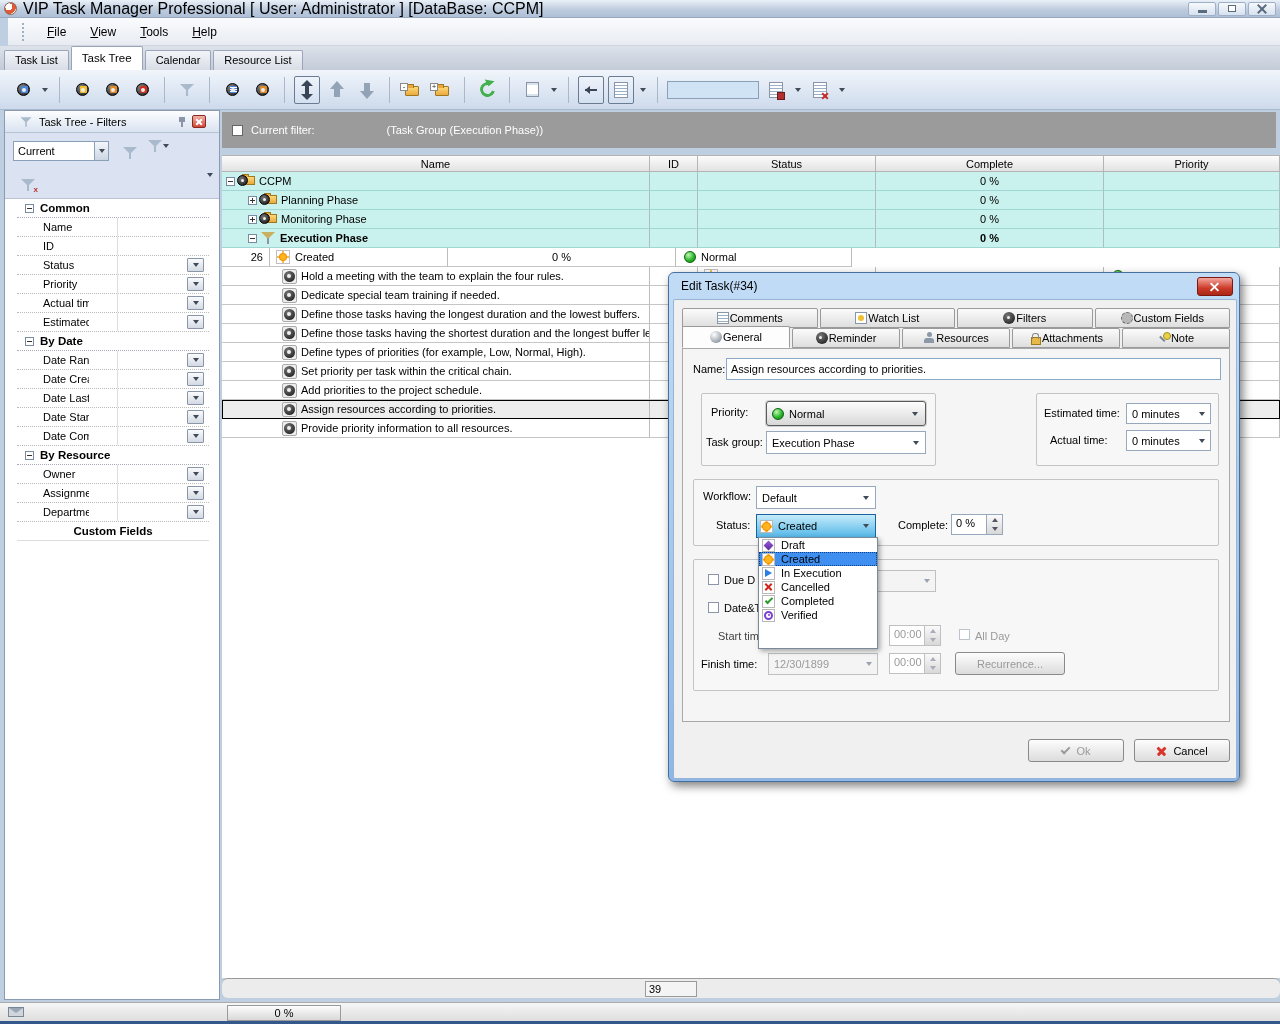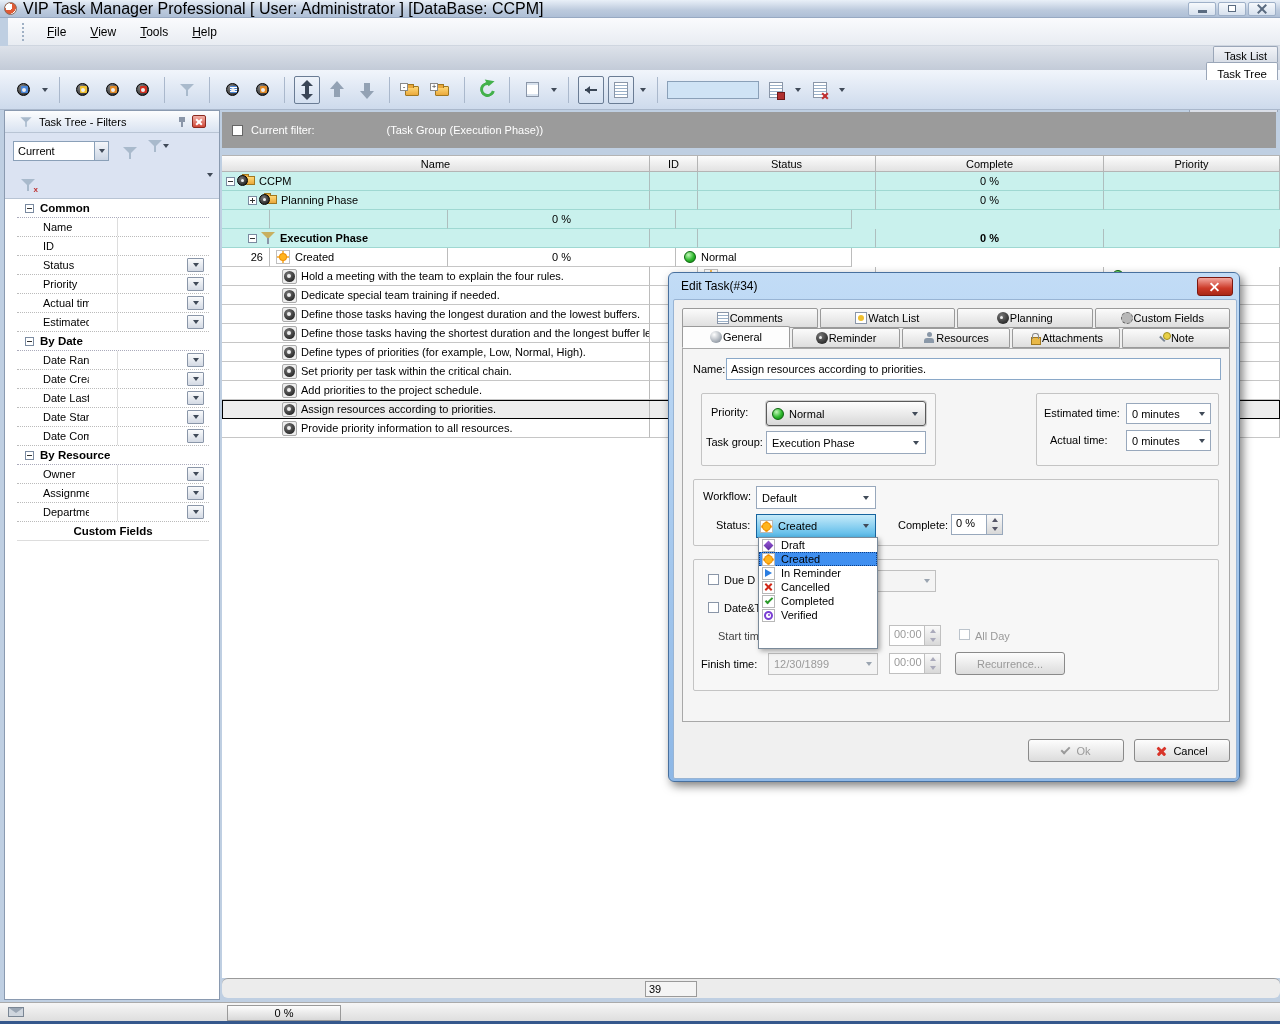--- a/index.html
+++ b/index.html
@@ -17,21 +17,21 @@
   .g-rest { width:8px; height:7px; border:1px solid #5a6b80; background:#fff;}
   .g-x { position:relative; width:10px; height:10px;}
   .g-x::before,.g-x::after { content:""; position:absolute; left:-1px; top:4px; width:12px; height:2px; background:#5a6b80;}
   .g-x::before{ transform:rotate(45deg);} .g-x::after{ transform:rotate(-45deg);}
 
   #menubar { left:8px; top:18px; width:1280px; height:28px; background:linear-gradient(#fafbfd,#e8ecf2); border-bottom:1px solid #cfd6e0; display:flex; align-items:center; padding-left:14px; gap:4px;}
   .grip { width:3px; height:18px; border-left:2px dotted #9fb0c4; margin-right:8px;}
   .menu-item { display:inline-block; padding:3px 10px; font-size:12px; }
   .menu-item::first-letter { text-decoration:underline; }
 
-  #tabbar { left:0; top:46px; width:1280px; height:24px; background:linear-gradient(#dde2ea,#c3cbd8); display:flex; align-items:flex-end; padding-left:4px;flex-direction:column; }
+  #tabbar { left:0; top:46px; width:1280px; height:24px; background:linear-gradient(#dde2ea,#c3cbd8); display:flex; align-items:flex-end; padding-left:4px; }
   .vtab { height:20px; padding:3px 10px 0; background:linear-gradient(#f2f4f8,#d8dde6); border:1px solid #9aa6b8; border-bottom:none; border-radius:2px 2px 0 0; margin-right:2px; font-size:11px; }
   .vtab.active { height:24px; background:#fff; font-size:11.5px; position:relative; z-index:2; padding-top:5px;}
 
   #toolbar { left:0; top:70px; width:1280px; height:40px; background:linear-gradient(#f1f5fb,#cddaec); border-bottom:1px solid #aab8cc; display:flex; align-items:center; padding-left:10px; gap:4px;}
   .tsep { width:1px; height:26px; background:#aab8cc; margin:0 5px;}
   .tbtn { width:26px; height:28px; display:flex; align-items:center; justify-content:center; position:relative;}
   .tbtn.boxed { border:1px solid #6a7c94; background:linear-gradient(#eef3fa,#d4e0f0); border-radius:2px;}
   .tcaret { width:10px; height:28px; display:flex; align-items:center; justify-content:center;}
   .caret { width:0; height:0; border-left:3px solid transparent; border-right:3px solid transparent; border-top:4px solid #404a58;}
   .tclock { width:13px; height:13px; border-radius:50%; background:radial-gradient(circle at 38% 32%, #8a8a8a, #151515); border:1px solid #000; position:relative;}
@@ -526,20 +526,29 @@
         <span>Planning Phase</span>
       </span>
     <span class="c id w-id"></span>
       <span class="c st w-st"></span>
     <span class="c comp w-comp">
         <span>0 %</span>
       </span>
     <span class="c pri w-pri"></span>
   </div>
   <div class="trow cyan" style="top:38px">
+    <span class="c name w-name">
+        <span class="ind1"></span>
+        <span class="pmbox plus"></span>
+        <span class="fc">
+          <span class="fold"></span>
+          <span class="ball"></span>
+        </span>
+        <span>Monitoring Phase</span>
+      </span>
     <span class="c id w-id"></span>
       <span class="c st w-st"></span>
     <span class="c comp w-comp">
         <span>0 %</span>
       </span>
     <span class="c pri w-pri"></span>
   </div>
   <div class="trow cyan" style="top:57px">
     <span class="c name w-name">
         <span class="ind1"></span>
@@ -719,21 +728,21 @@
       <span class="dtab">
           <span class="ti ti-lines"></span>
           <span>Comments</span>
         </span>
       <span class="dtab">
           <span class="ti ti-star"></span>
           <span>Watch List</span>
         </span>
       <span class="dtab">
           <span class="ti ti-clock"></span>
-          <span>Planning</span>
+          <span>Filters</span>
         </span>
       <span class="dtab">
           <span class="ti ti-gear"></span>
           <span>Custom Fields</span>
         </span>
     </div>
     <div class="tabs-bottom">
       <span class="dtab active">
           <span class="ti ti-ball"></span>
           <span>General</span>
@@ -865,21 +874,21 @@
     <div class="opt sel">
         <span class="minipage">
           <span class="msun"></span>
         </span>
         <span>Created</span>
       </div>
     <div class="opt">
         <span class="minipage">
           <span class="mplay"></span>
         </span>
-        <span>In Reminder</span>
+        <span>In Execution</span>
       </div>
     <div class="opt">
         <span class="minipage">
           <span class="mx"></span>
         </span>
         <span>Cancelled</span>
       </div>
     <div class="opt">
         <span class="minipage">
           <span class="mcheck"></span>

